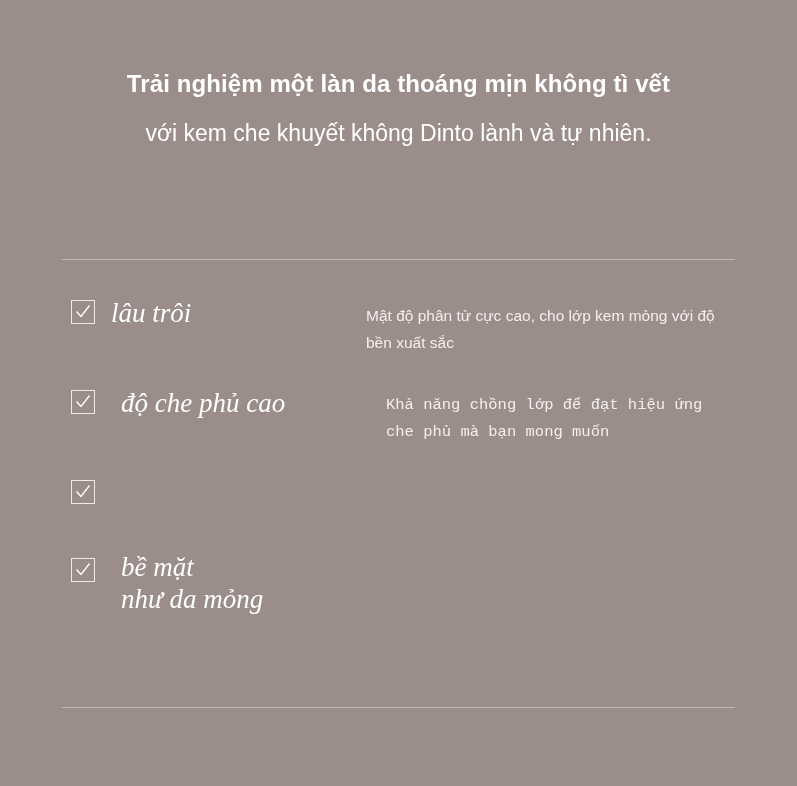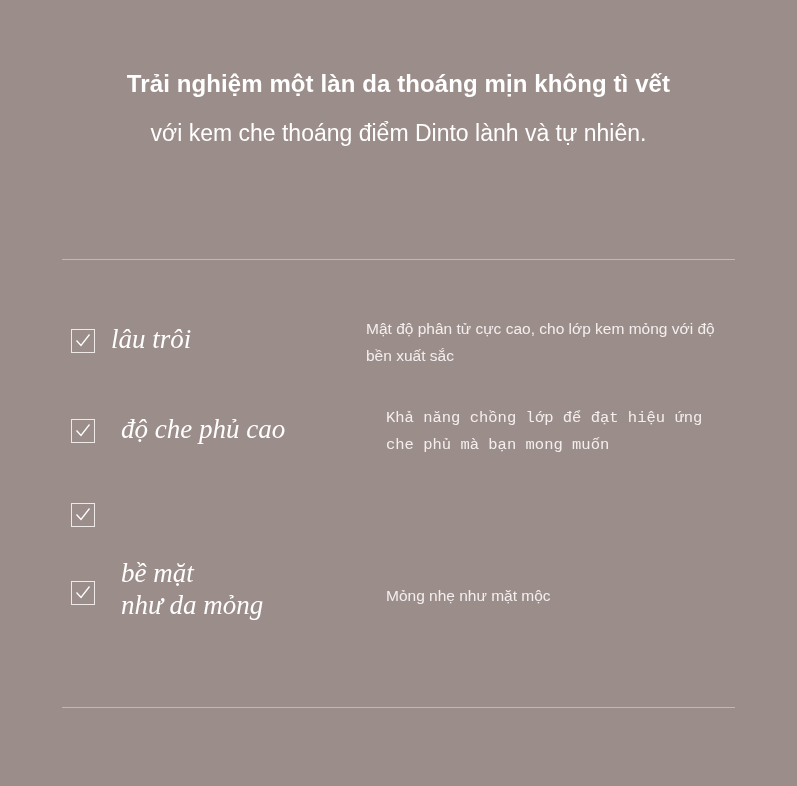--- a/index.html
+++ b/index.html
@@ -57,21 +57,21 @@
 
   
   .features {
     position: absolute;
     top: 292px;
     left: 62px;
     width: 673px;
   }
   .feature {
     display: flex;
-    align-items: center;
+    align-items: flex-start;
   }
   .feature + .feature {
     margin-top: 0;
     gap: 10px;
   }
   .f1 { height: 90px; }
   .f2 { height: 90px; }
   .f3 { height: 78px; }
   .f4 { height: 78px; }
 
@@ -113,21 +113,21 @@
   .f3 .feature-desc { padding-top: 14px; }
   .f4 .feature-desc { padding-top: 14px; }
 </style>
 </head>
 <body>
 
 <div class="page">
 
   <div class="headline">
     <div class="line1">Trải nghiệm một làn da thoáng mịn không tì vết</div>
-    <div class="line2"><span>với kem che thoáng điểm Dinto </span><span class="em">lành và tự nhiên</span><span>.</span></div>
+    <div class="line2"><span>với kem che khuyết không Dinto </span><span class="em">lành và tự nhiên</span><span>.</span></div>
   </div>
 
   <div class="rule rule-top"></div>
 
   <div class="features">
 
     <div class="feature f1">
       <div class="check-box">
         <svg width="16" height="16" viewBox="0 0 16 16" aria-hidden="true">
           <path d="M1.5 7.5 L6 12.5 L14.5 1.5" fill="none" stroke="#ffffff" stroke-width="1.3"></path>
@@ -156,20 +156,19 @@
     </div>
 
     <div class="feature f4">
       <div class="check-box">
         <svg width="16" height="16" viewBox="0 0 16 16" aria-hidden="true">
           <path d="M1.5 7.5 L6 12.5 L14.5 1.5" fill="none" stroke="#ffffff" stroke-width="1.3"></path>
         </svg>
       </div>
       <div class="feature-title" style="white-space: pre-line;">bề mặt
 như da mỏng</div>
-      <div class="feature-desc">Mỏng nhẹ như mặt mộc</div>
     </div>
 
   </div>
 
   <div class="rule rule-bottom"></div>
 
 </div>
 
 </body></html>

